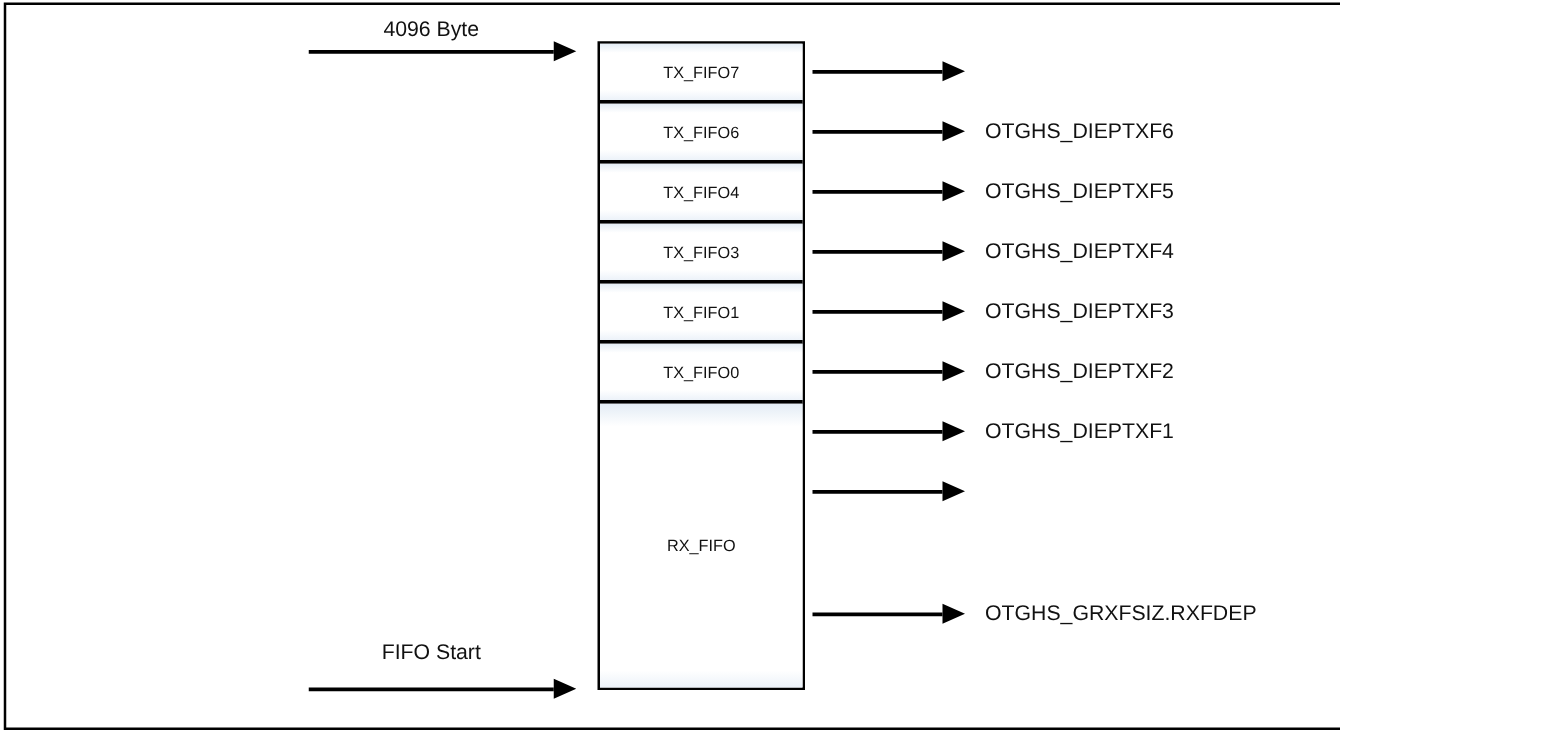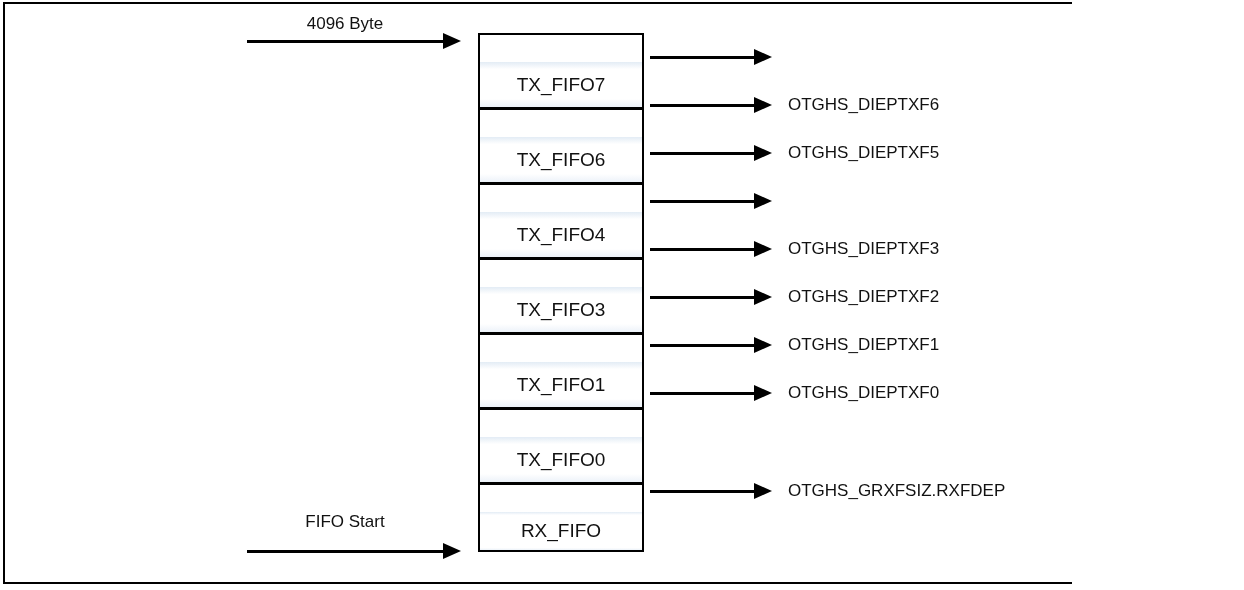--- a/index.html
+++ b/index.html
@@ -32,23 +32,22 @@
     flex-direction: column;
     background: #ffffff;
   }
   .fifo-row {
     height: 48px;
     flex: 0 0 48px;
     border-bottom: 3px solid #000000;
     display: flex;
     align-items: center;
     justify-content: center;
-    font-size: 19px;
+    font-size: 13px;
     background: linear-gradient(180deg, #e3ecf5 0%, #ffffff 16%, #ffffff 82%, #ecf2f9 100%);
-    margin-top: 27px;
   }
   .fifo-row.rx {
     flex: 1 1 auto;
     border-bottom: none;
     background: linear-gradient(180deg, #e3ecf5 0%, #ffffff 8%, #ffffff 94%, #ecf2f9 100%);
   }
   
   .arrow { position: absolute; }
   .arrow .line {
     position: absolute;
@@ -154,18 +153,18 @@
     <span class="line" style="width:104px;"></span>
       <span class="head" style="left:104px;"></span>
   </div>
   <div class="arrow" style="left:650px; top:490px;">
     <span class="line" style="width:104px;"></span>
       <span class="head" style="left:104px;"></span>
   </div>
 
   <div class="register-label" style="top:95px;">OTGHS_DIEPTXF6</div>
   <div class="register-label" style="top:143px;">OTGHS_DIEPTXF5</div>
+  <div class="register-label" style="top:191px;">OTGHS_DIEPTXF4</div>
   <div class="register-label" style="top:239px;">OTGHS_DIEPTXF3</div>
   <div class="register-label" style="top:287px;">OTGHS_DIEPTXF2</div>
   <div class="register-label" style="top:335px;">OTGHS_DIEPTXF1</div>
-  <div class="register-label" style="top:383px;">OTGHS_DIEPTXF0</div>
   <div class="register-label" style="top:481px;">OTGHS_GRXFSIZ.RXFDEP</div>
 </div>
 
 </body></html>

